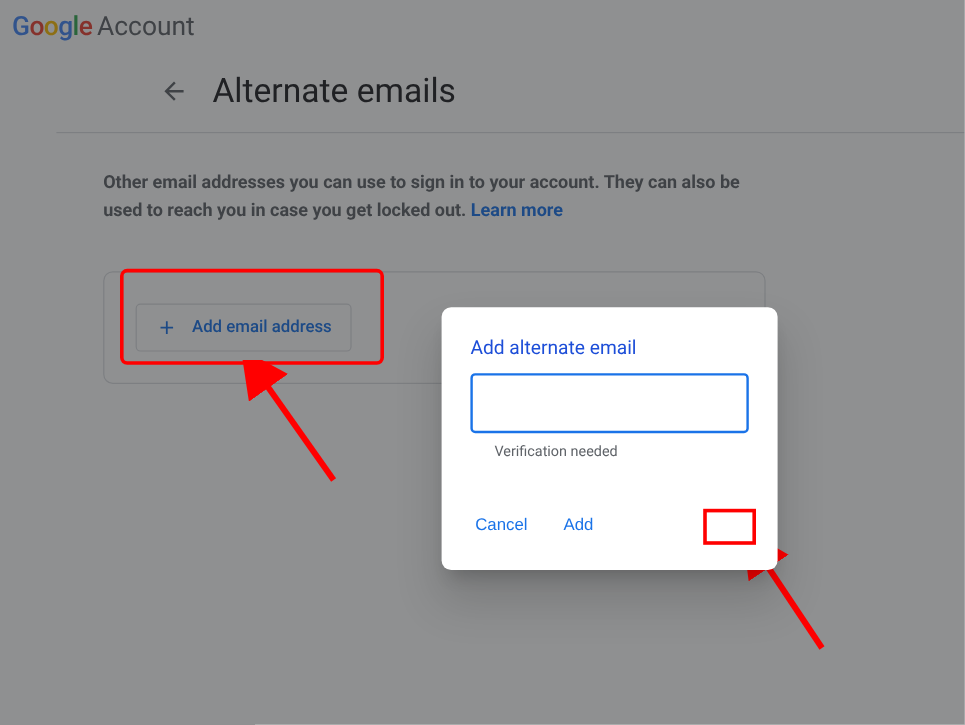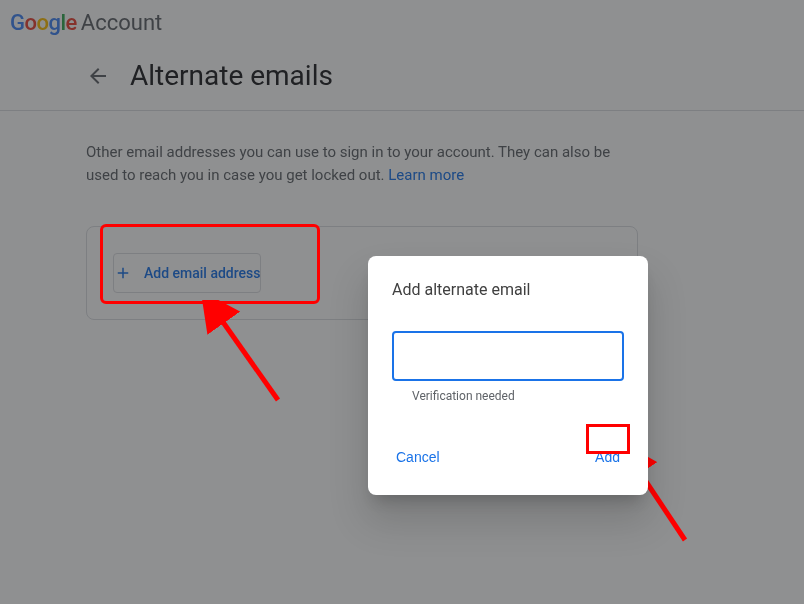--- a/index.html
+++ b/index.html
@@ -45,20 +45,21 @@
       font-size: 22px;
       color: #5f6368;
       font-weight: 400;
     }
     .page-title-row {
       display: flex;
       align-items: center;
       padding: 16px 0 18px 86px;
       gap: 20px;
       border-bottom: 1px solid #dadce0;
+      margin-left: 47px;
     }
     .back-arrow {
       width: 24px;
       height: 24px;
       display: flex;
       align-items: center;
       justify-content: center;
       color: #5f6368;
       cursor: pointer;
     }
@@ -68,39 +69,40 @@
       font-weight: 400;
     }
     .content {
       padding: 30px 86px 0 86px;
     }
     .description {
       font-size: 15px;
       color: #5f6368;
       line-height: 1.5;
       max-width: 560px;
+      font-weight: bold;
     }
     .learn-more {
       color: #1a73e8;
       cursor: pointer;
     }
     .card {
       margin-top: 40px;
       border: 1px solid #dadce0;
       border-radius: 8px;
       padding: 26px 26px;
       width: 552px;
     }
     .add-email-btn {
       display: inline-flex;
       align-items: center;
       gap: 12px;
       border: 1px solid #dadce0;
       border-radius: 4px;
-      padding: 10px 0;
+      padding: 10px 16px;
       color: #1a73e8;
       font-size: 14px;
       font-weight: 500;
       cursor: pointer;
       background: #fff;
     }
     .plus-icon {
       width: 18px;
       height: 18px;
       display: flex;
@@ -136,41 +138,41 @@
       top: 256px;
       width: 280px;
       background: #fff;
       border-radius: 8px;
       box-shadow: 0 11px 15px -7px rgba(0,0,0,0.2), 0 24px 38px 3px rgba(0,0,0,0.14);
       z-index: 20;
       padding: 24px;
     }
     .dialog-title {
       font-size: 16px;
-      color: #404040;
+      color: #1d4ed8;
       font-weight: 400;
-      margin-bottom: 32px;
+      margin-bottom: 12px;
     }
     .dialog-input {
       width: 100%;
       border: 2px solid #1a73e8;
       border-radius: 4px;
       padding: 14px 12px;
       font-size: 16px;
       outline: none;
     }
     .helper-text {
       font-size: 12px;
       color: #5f6368;
       margin-top: 8px;
       margin-left: 20px;
     }
     .dialog-actions {
       display: flex;
-      justify-content: space-between;
+      justify-content: flex-start;
       gap: 22px;
       margin-top: 40px;
     }
     .dialog-btn {
       background: none;
       border: none;
       color: #1a73e8;
       font-size: 14px;
       font-weight: 500;
       cursor: pointer;

